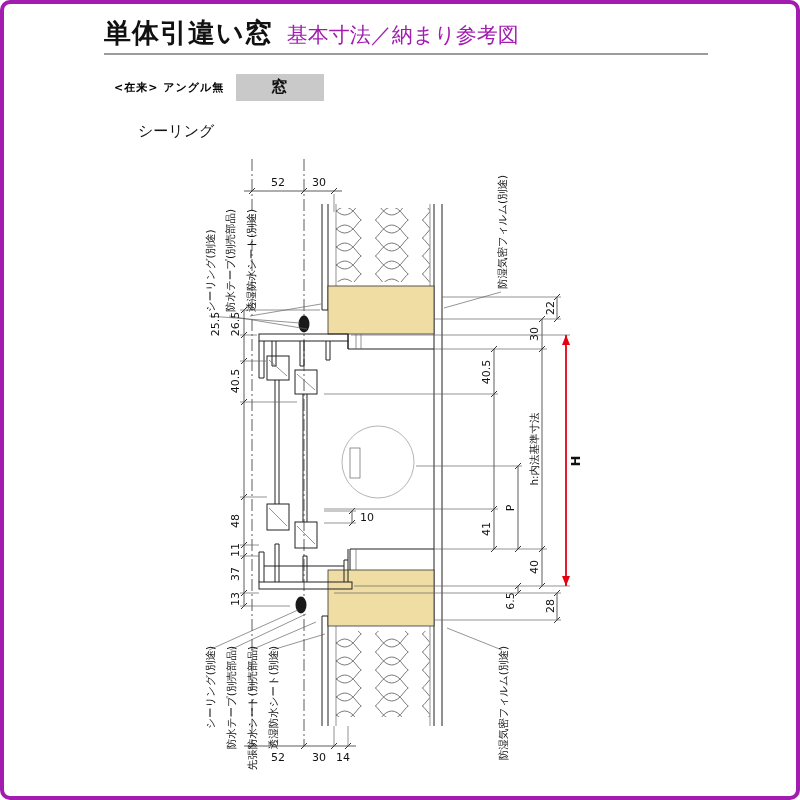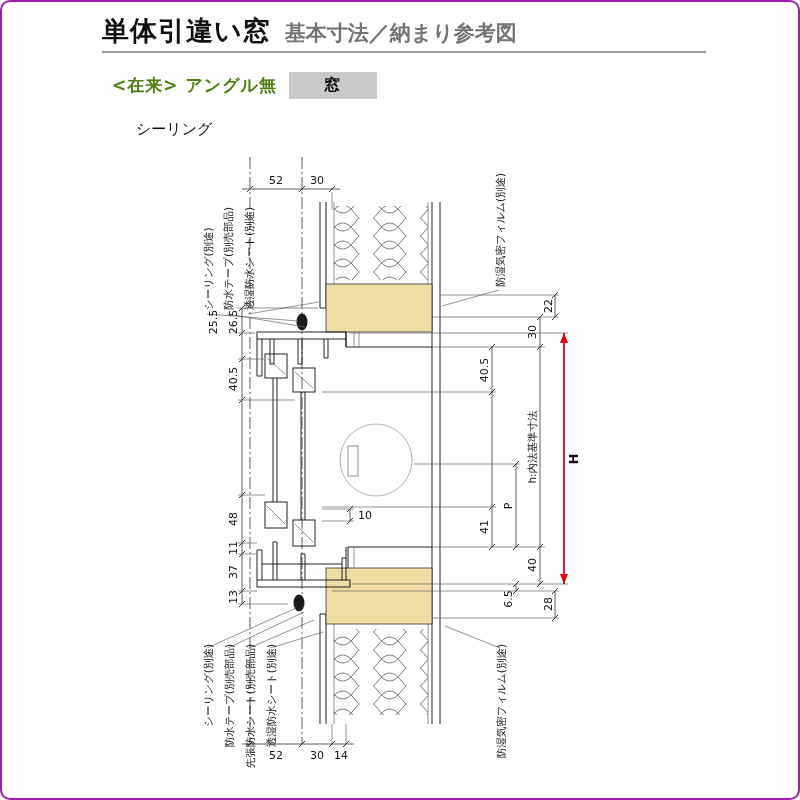--- a/index.html
+++ b/index.html
@@ -1,24 +1,24 @@
 <!DOCTYPE html>
 <html><head>
 <meta charset="utf-8">
 <style>
   *{margin:0;padding:0;box-sizing:border-box}
   html,body{width:800px;height:800px;background:#fff;overflow:hidden;
     font-family:"DejaVu Sans","Liberation Sans",sans-serif;}
-  .page{position:absolute;inset:0;background:#fff;border:2px solid #a21caf;border-radius:10px}
+  .page{position:absolute;inset:0;background:#fff;border:4px solid #a21caf;border-radius:10px}
   .title-row{position:absolute;left:100px;top:11px;display:flex;align-items:baseline;gap:14px;white-space:nowrap}
   .t-main{font-size:27px;font-weight:bold;color:#111;letter-spacing:1px}
-  .t-sub{font-size:21px;font-weight:bold;color:#737373}
+  .t-sub{font-size:21px;font-weight:normal;color:#a21caf}
   .title-rule{position:absolute;left:100px;top:49px;width:604px;height:2px;background:#9c9c9c}
   .variant-row{position:absolute;left:110px;top:70px;display:flex;align-items:center;gap:12px}
-  .v-label{font-size:17px;font-weight:bold;color:#4d7c0f;letter-spacing:1px}
+  .v-label{font-size:11px;font-weight:bold;color:#000000;letter-spacing:1px}
   .v-tag{display:inline-block;background:#c9c9c9;color:#111;font-size:16px;font-weight:bold;
     text-align:center;width:88px;padding:3px 0;letter-spacing:2px}
   .section-label{position:absolute;left:134px;top:118px;font-size:15px;color:#111}
   svg{position:absolute;left:0;top:0}
   .ln{stroke:#222;stroke-width:1;fill:none}
   .thin{stroke:#666;stroke-width:0.7;fill:none}
   .dim{stroke:#333;stroke-width:0.8;fill:none}
   .tick{stroke:#333;stroke-width:1;fill:none}
   .chain{stroke:#333;stroke-width:0.8;fill:none;stroke-dasharray:12 3 2 3}
   text{font-family:"DejaVu Sans","Liberation Sans",sans-serif;fill:#111}

